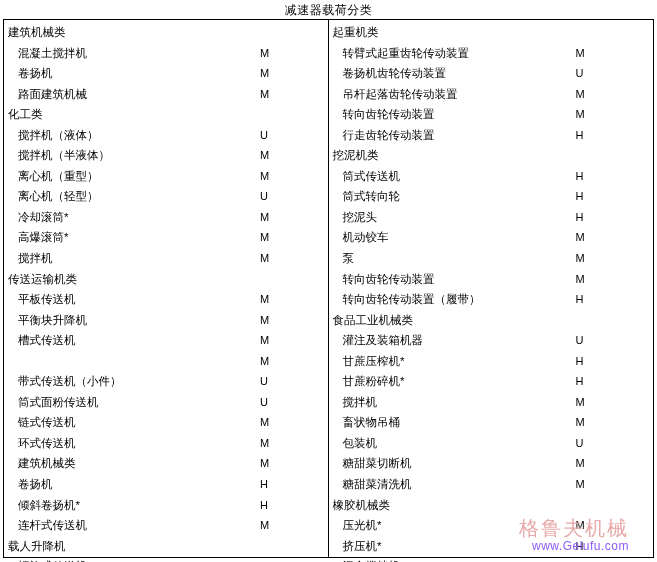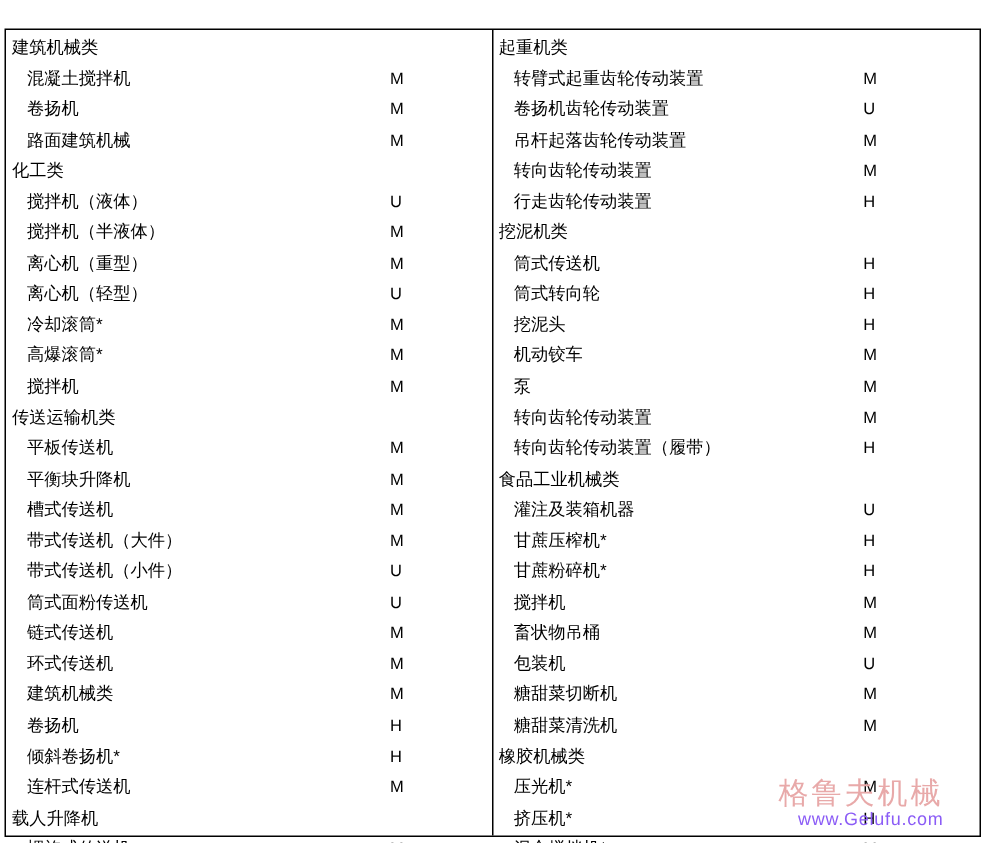--- a/index.html
+++ b/index.html
@@ -96,20 +96,21 @@
     font-size: 12px;
     line-height: 14px;
     letter-spacing: 0.5px;
   }
 </style>
 </head>
 <body>
 
 <div class="page">
 
+  <div class="doc-title">减速器载荷分类</div>
 
   <div class="table-frame">
 
     <div class="col col-left">
       <div class="row group-head">
         <span class="label">建筑机械类</span>
         <span class="mark"></span>
       </div>
       <div class="row indent">
         <span class="label">混凝土搅拌机</span>
@@ -165,21 +166,20 @@
       </div>
       <div class="row indent">
         <span class="label">平衡块升降机</span>
         <span class="mark">M</span>
       </div>
       <div class="row indent">
         <span class="label">槽式传送机</span>
         <span class="mark">M</span>
       </div>
       <div class="row indent">
-        <span class="label">带式传送机（大件）</span>
         <span class="mark">M</span>
       </div>
       <div class="row indent">
         <span class="label">带式传送机（小件）</span>
         <span class="mark">U</span>
       </div>
       <div class="row indent">
         <span class="label">筒式面粉传送机</span>
         <span class="mark">U</span>
       </div>

